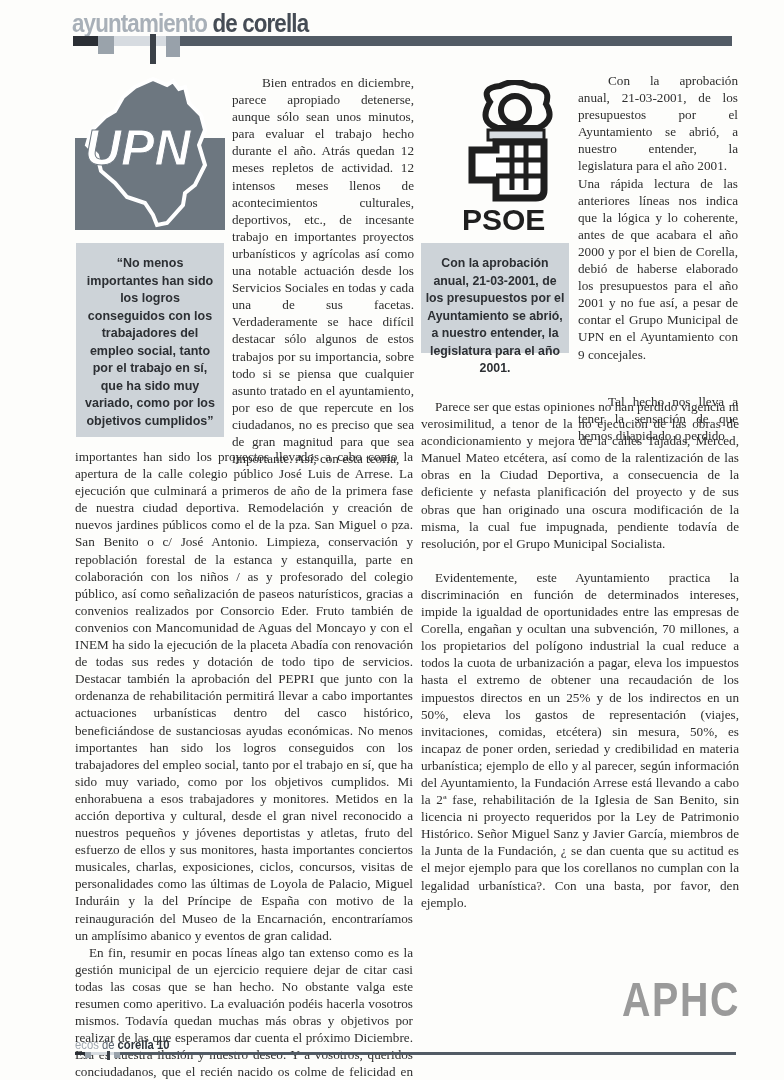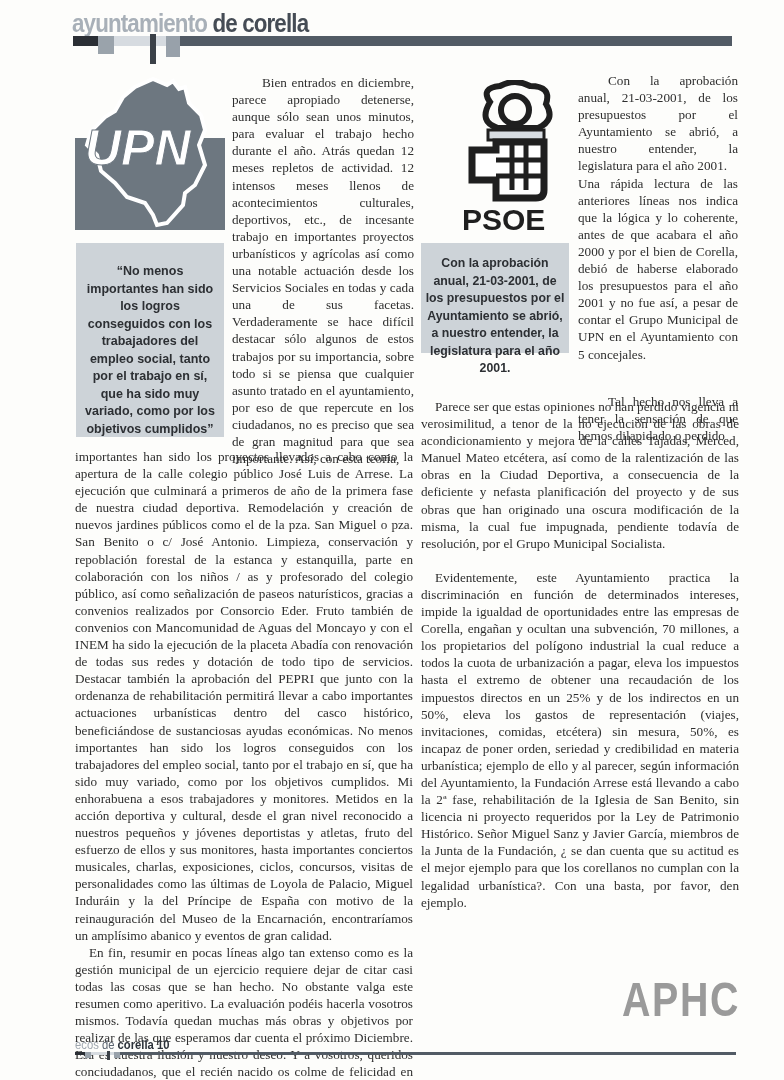--- a/index.html
+++ b/index.html
@@ -41,21 +41,21 @@
 </div>
 
 <div class="abs upn-box">
   <svg width="150" height="165" viewBox="0 0 150 165">
     <rect x="0" y="63" width="150" height="92" fill="#6d7780"></rect>
     <path d="M60 12 L78 4 L92 10 L98 6 L104 14 L110 12 L114 28 L126 40 L130 55 L124 70 L130 90 L120 110 L110 118 L108 130 L92 148 L82 150 L78 140 L70 128 L52 122 L40 108 L26 96 L22 80 L12 70 L16 56 L30 42 L40 36 L48 22 Z" fill="#6d7780" stroke="#ffffff" stroke-width="4"></path>
     <text x="10" y="90" font-family="Liberation Sans, sans-serif" font-weight="bold" font-style="italic" font-size="50" fill="#ffffff" stroke="#6d7780" stroke-width="1">UPN</text>
   </svg>
 </div>
 
-<div class="abs quote" style="left:76px;top:243px;width:148px;height:194px;padding:20px 0 0 0;box-sizing:border-box;">
+<div class="abs quote" style="left:76px;top:243px;width:148px;height:194px;padding:12px 0 0 0;box-sizing:border-box;">
   <div style="padding:0 8px;">“No menos importantes han sido los logros conseguidos con los trabajadores del empleo social, tanto por el trabajo en sí, que ha sido muy variado, como por los objetivos cumplidos”</div>
 </div>
 
 <div class="abs col" style="left:232px;top:74px;width:182px;">
   <p class="ind2">Bien entrados en diciembre, parece apropiado detenerse, aunque sólo sean unos minutos, para evaluar el trabajo hecho durante el año. Atrás quedan 12 meses repletos de actividad. 12 intensos meses llenos de acontecimientos culturales, deportivos, etc., de incesante trabajo en importantes proyectos urbanísticos y agrícolas así como una notable actuación desde los Servicios Sociales en todas y cada una de sus facetas. Verdaderamente se hace difícil destacar sólo algunos de estos trabajos por su importancia, sobre todo si se piensa que cualquier asunto tratado en el ayuntamiento, por eso de que repercute en los ciudadanos, no es preciso que sea de gran magnitud para que sea importante. Así, con esta teoría,</p>
 </div>
 
 <div class="abs col" style="left:75px;top:448px;width:338px;">
   <p>importantes han sido los proyectos llevados a cabo como la apertura de la calle colegio público José Luis de Arrese. La ejecución que culminará a primeros de año de la primera fase de nuestra ciudad deportiva. Remodelación y creación de nuevos jardines públicos como el de la pza. San Miguel o pza. San Benito o c/ José Antonio. Limpieza, conservación y repoblación forestal de la estanca y estanquilla, parte en colaboración con los niños / as y profesorado del colegio público, así como señalización de paseos naturísticos, gracias a convenios realizados por Consorcio Eder. Fruto también de convenios con Mancomunidad de Aguas del Moncayo y con el INEM ha sido la ejecución de la placeta Abadía con renovación de todas sus redes y dotación de todo tipo de servicios. Destacar también la aprobación del PEPRI que junto con la ordenanza de rehabilitación permitirá llevar a cabo importantes actuaciones urbanísticas dentro del casco histórico, beneficiándose de sustanciosas ayudas económicas. No menos importantes han sido los logros conseguidos con los trabajadores del empleo social, tanto por el trabajo en sí, que ha sido muy variado, como por los objetivos cumplidos. Mi enhorabuena a esos trabajadores y monitores. Metidos en la acción deportiva y cultural, desde el gran nivel reconocido a nuestros pequeños y jóvenes deportistas y atletas, fruto del esfuerzo de ellos y sus monitores, hasta importantes conciertos musicales, charlas, exposiciones, ciclos, concursos, visitas de personalidades como las últimas de Loyola de Palacio, Miguel Induráin y la del Príncipe de España con motivo de la reinauguración del Museo de la Encarnación, encontraríamos un amplísimo abanico y eventos de gran calidad.</p>
   <p class="ind">En fin, resumir en pocas líneas algo tan extenso como es la gestión municipal de un ejercicio requiere dejar de citar casi todas las cosas que se han hecho. No obstante valga este resumen como aperitivo. La evaluación podéis hacerla vosotros mismos. Todavía quedan muchas más obras y objetivos por realizar de las que esperamos dar cuenta el próximo Diciembre. Esa es nuestra ilusión y nuestro deseo. Y a vosotros, queridos conciudadanos, que el recién nacido os colme de felicidad en estas Navidades y que el nuevo año os reserve sólo lo mejor.</p>
@@ -73,21 +73,21 @@
     <text x="2" y="150" font-family="Liberation Sans, sans-serif" font-weight="bold" font-size="30" fill="#1f1f1f">PSOE</text>
   </svg>
 </div>
 
 <div class="abs quote" style="left:421px;top:243px;width:148px;height:110px;padding:12px 4px 0 4px;box-sizing:border-box;font-size:12.3px;">
   <div>Con la aprobación anual, 21-03-2001, de los presupuestos por el Ayuntamiento se abrió, a nuestro entender, la legislatura para el año 2001.</div>
 </div>
 
 <div class="abs col" style="left:578px;top:72px;width:160px;">
   <p class="ind2">Con la aprobación anual, 21-03-2001, de los presupuestos por el Ayuntamiento se abrió, a nuestro entender, la legislatura para el año 2001.</p>
-  <p>Una rápida lectura de las anteriores líneas nos indica que la lógica y lo coherente, antes de que acabara el año 2000 y por el bien de Corella, debió de haberse elaborado los presupuestos para el año 2001 y no fue así, a pesar de contar el Grupo Municipal de UPN en el Ayuntamiento con 5 concejales.</p>
+  <p>Una rápida lectura de las anteriores líneas nos indica que la lógica y lo coherente, antes de que acabara el año 2000 y por el bien de Corella, debió de haberse elaborado los presupuestos para el año 2001 y no fue así, a pesar de contar el Grupo Municipal de UPN en el Ayuntamiento con 9 concejales.</p>
   <p class="ind2" style="margin-top:30px;">Tal hecho nos lleva a tener la sensación de que hemos dilapidado o perdido</p>
 </div>
 
 <div class="abs col" style="left:421px;top:381px;width:318px;">
   <p class="ind" style="margin-top:17px;">Parece ser que estas opiniones no han perdido vigencia ni verosimilitud, a tenor de la no ejecución de las obras de acondicionamiento y mejora de la calles Tajadas, Merced, Manuel Mateo etcétera, así como de la ralentización de las obras en la Ciudad Deportiva, a consecuencia de la deficiente y nefasta planificación del proyecto y de sus obras que han originado una oscura modificación de la misma, la cual fue impugnada, pendiente todavía de resolución, por el Grupo Municipal Socialista.</p>
   <p class="ind" style="margin-top:17px;">Evidentemente, este Ayuntamiento practica la discriminación en función de determinados intereses, impide la igualdad de oportunidades entre las empresas de Corella, engañan y ocultan una subvención, 70 millones, a los propietarios del polígono industrial la cual reduce a todos la cuota de urbanización a pagar, eleva los impuestos hasta el extremo de obtener una recaudación de los impuestos directos en un 25% y de los indirectos en un 50%, eleva los gastos de representación (viajes, invitaciones, comidas, etcétera) sin mesura, 50%, es incapaz de poner orden, seriedad y credibilidad en materia urbanística; ejemplo de ello y al parecer, según información del Ayuntamiento, la Fundación Arrese está llevando a cabo la 2ª fase, rehabilitación de la Iglesia de San Benito, sin licencia ni proyecto requeridos por la Ley de Patrimonio Histórico. Señor Miguel Sanz y Javier García, miembros de la Junta de la Fundación, ¿ se dan cuenta que su actitud es el mejor ejemplo para que los corellanos no cumplan con la legalidad urbanística?. Con una basta, por favor, den ejemplo.</p>
 </div>
 
 <div class="abs aphc">APHC</div>
 

